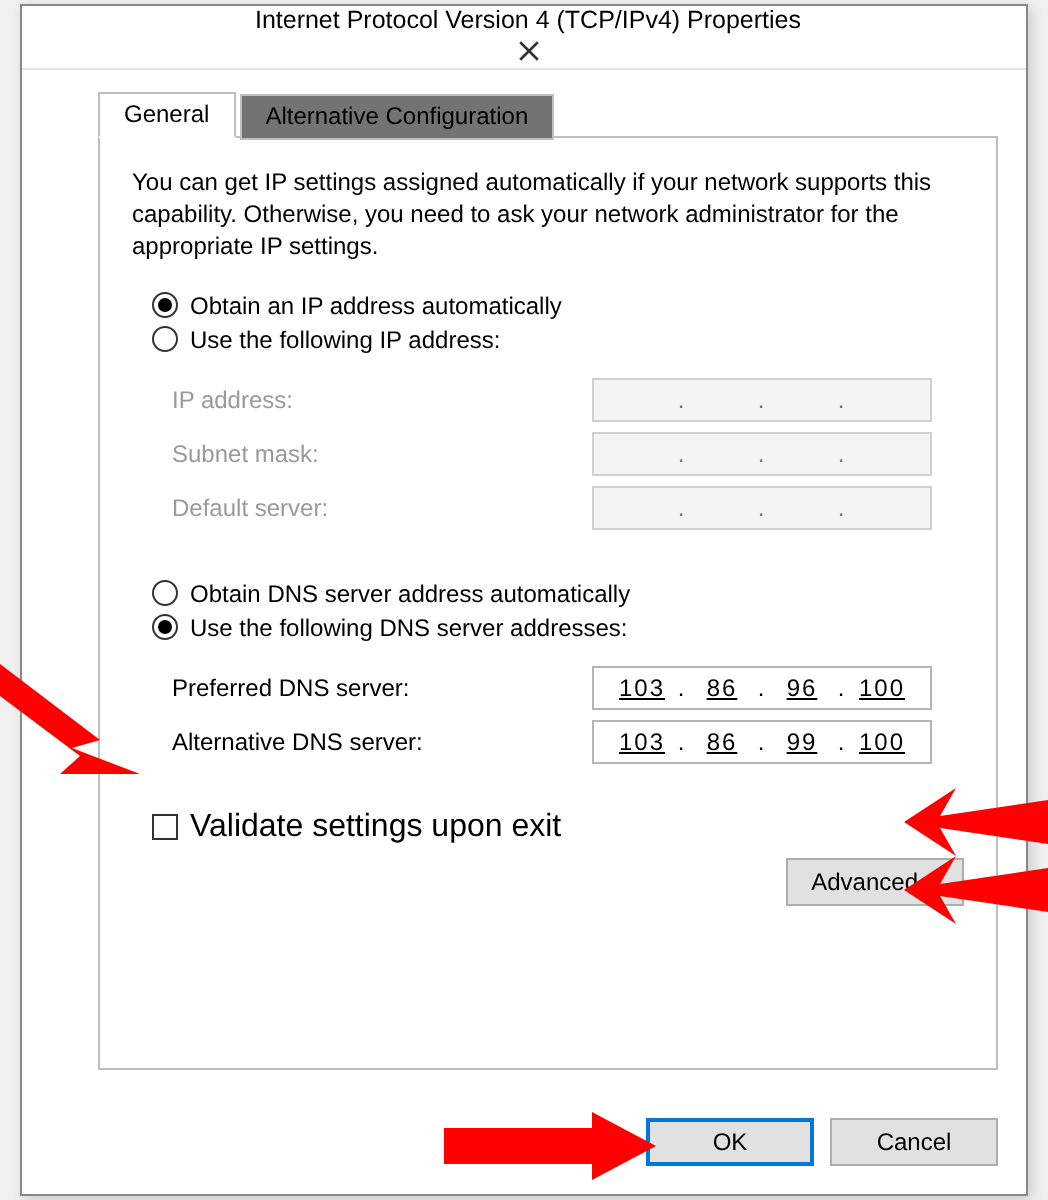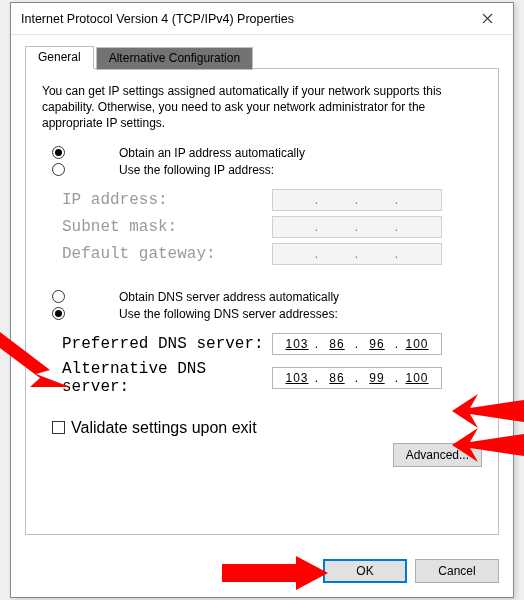--- a/index.html
+++ b/index.html
@@ -24,33 +24,34 @@
     flex-direction: column;
   }
   .titlebar {
     height: 32px;
     display: flex;
     align-items: center;
     padding: 0 6px 0 10px;
     color: #000;
     font-size: 12.5px;
     border-bottom: 1px solid #e5e5e5;
+    flex-direction: column;
   }
   .titlebar .title { flex: 1; }
   .titlebar .close {
     width: 40px; height: 28px;
     display: flex; align-items: center; justify-content: center;
     color: #333;
     cursor: pointer;
   }
   .titlebar .close svg { width: 11px; height: 11px; }
   .body {
     flex: 1;
     padding: 10px 14px 14px 14px;
-    display: flex; flex-direction: column;
+    display: flex; flex-direction: column; margin-left: 24px;
   }
   .tabs {
     display: flex;
     align-items: flex-end;
     height: 24px;
     margin-bottom: -1px;
     position: relative;
     z-index: 2;
   }
   .tab {
@@ -78,21 +79,20 @@
   }
   .desc {
     font-size: 12px;
     line-height: 1.35;
     margin-bottom: 14px;
   }
   .radio-row {
     display: flex; align-items: center;
     margin: 3px 0 3px 10px;
     font-size: 12px;
-    gap: 48px;
   }
   .radio {
     width: 13px; height: 13px;
     border-radius: 50%;
     border: 1px solid #333;
     margin-right: 6px;
     display: inline-flex; align-items: center; justify-content: center;
     background: #fff;
   }
   .radio.checked::after {
@@ -105,22 +105,21 @@
     border: 1px solid #d9d9d9;
     margin: 6px 0 14px 0;
     padding: 10px 12px 12px 12px;
   }
   .fieldrow {
     display: flex; align-items: center;
     margin: 5px 0;
   }
   .fieldrow .lbl {
     width: 210px;
-    font-size: 16px;
-    font-family: Liberation Mono, monospace;
+    font-size: 12px;
   }
   .fieldrow.disabled .lbl { color: #9a9a9a; }
   .ipbox {
     width: 170px; height: 22px;
     border: 1px solid #b5b5b5;
     background: #fff;
     display: flex; align-items: center; justify-content: center;
     font-size: 12px;
     letter-spacing: 1px;
   }
@@ -226,21 +225,21 @@
             <span class="oct"></span>
               <span class="dot">.</span>
               <span class="oct"></span>
               <span class="dot">.</span>
               <span class="oct"></span>
               <span class="dot">.</span>
               <span class="oct"></span>
           </div>
         </div>
         <div class="fieldrow disabled">
-          <span class="lbl">Default gateway:</span>
+          <span class="lbl">Default server:</span>
           <div class="ipbox disabled">
             <span class="oct"></span>
               <span class="dot">.</span>
               <span class="oct"></span>
               <span class="dot">.</span>
               <span class="oct"></span>
               <span class="dot">.</span>
               <span class="oct"></span>
           </div>
         </div>

